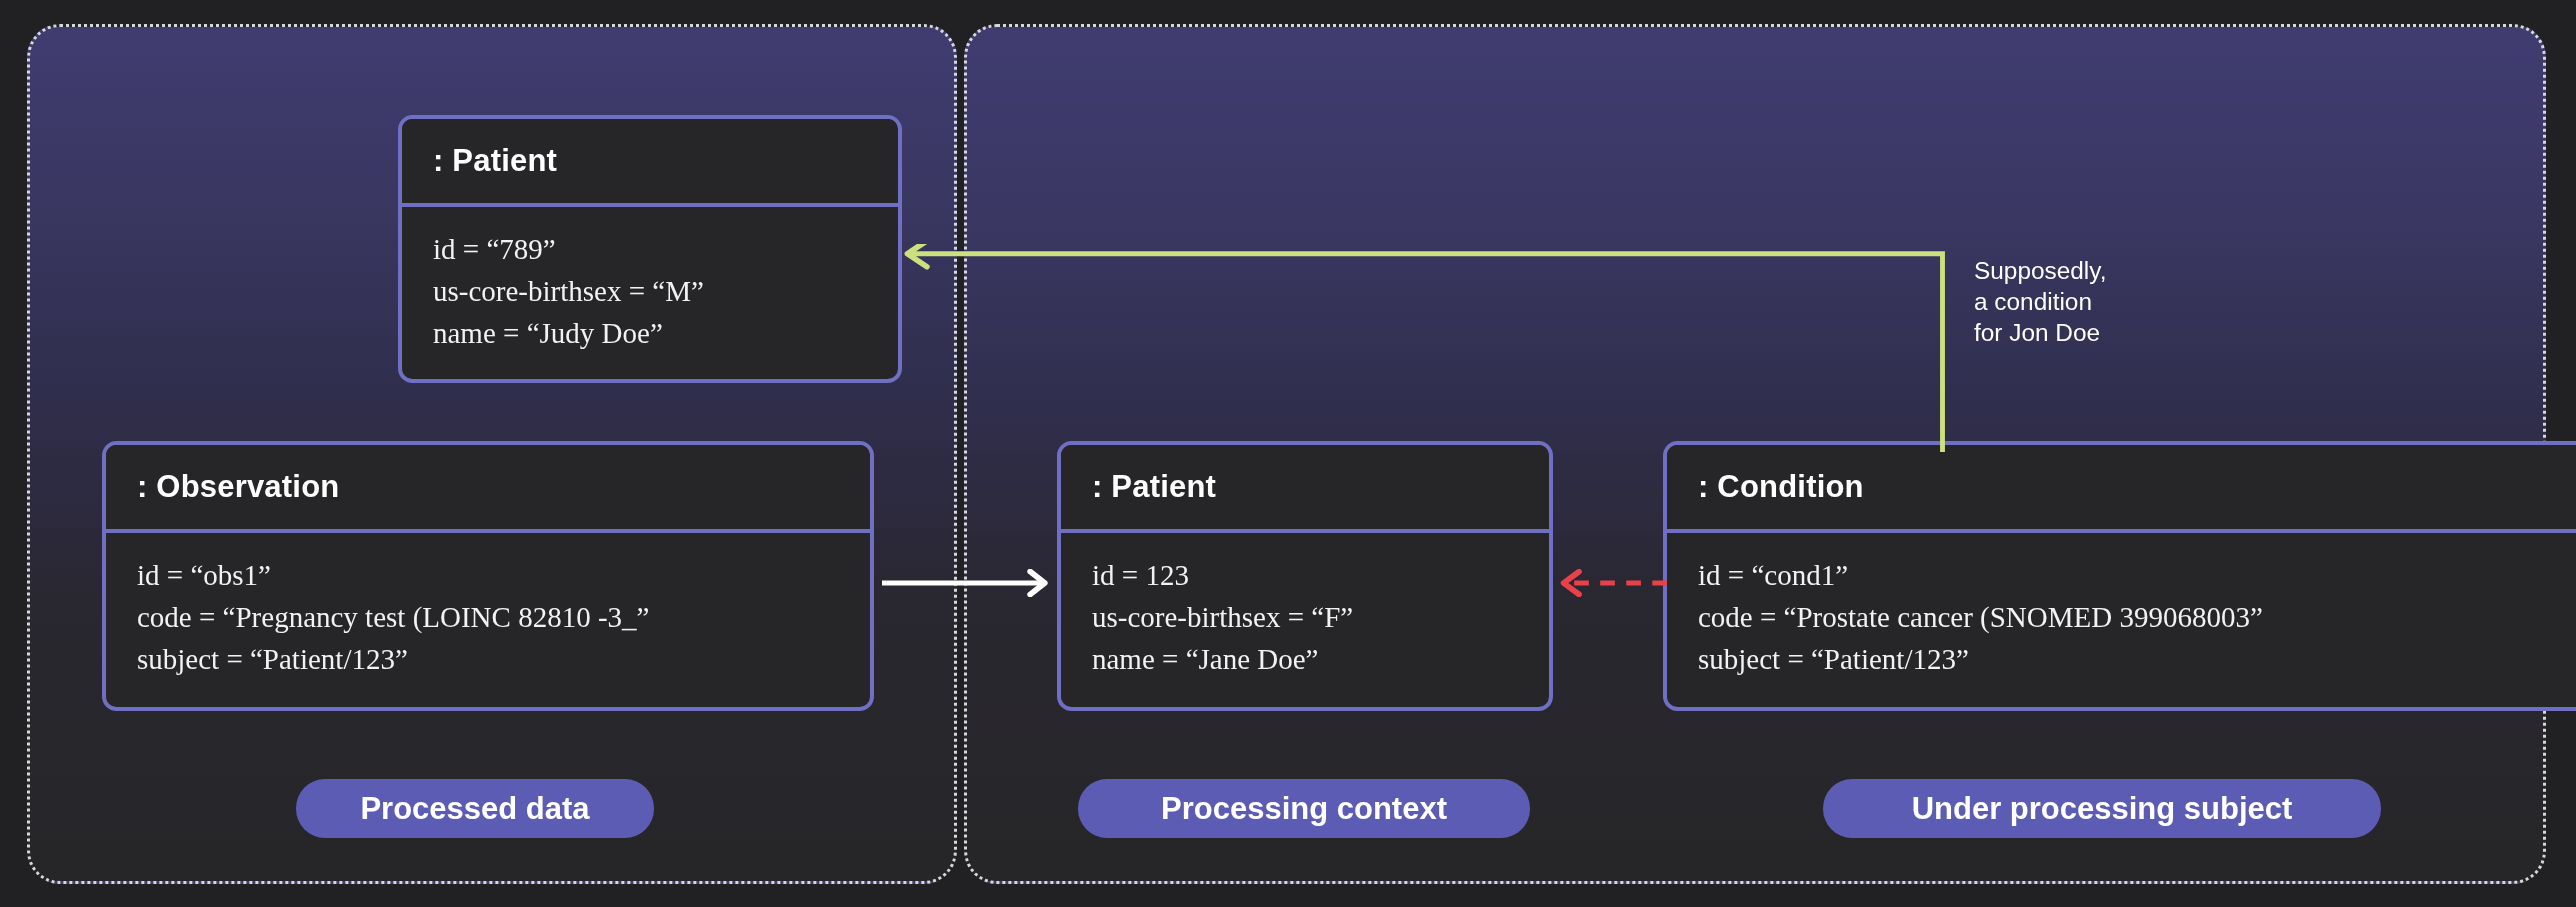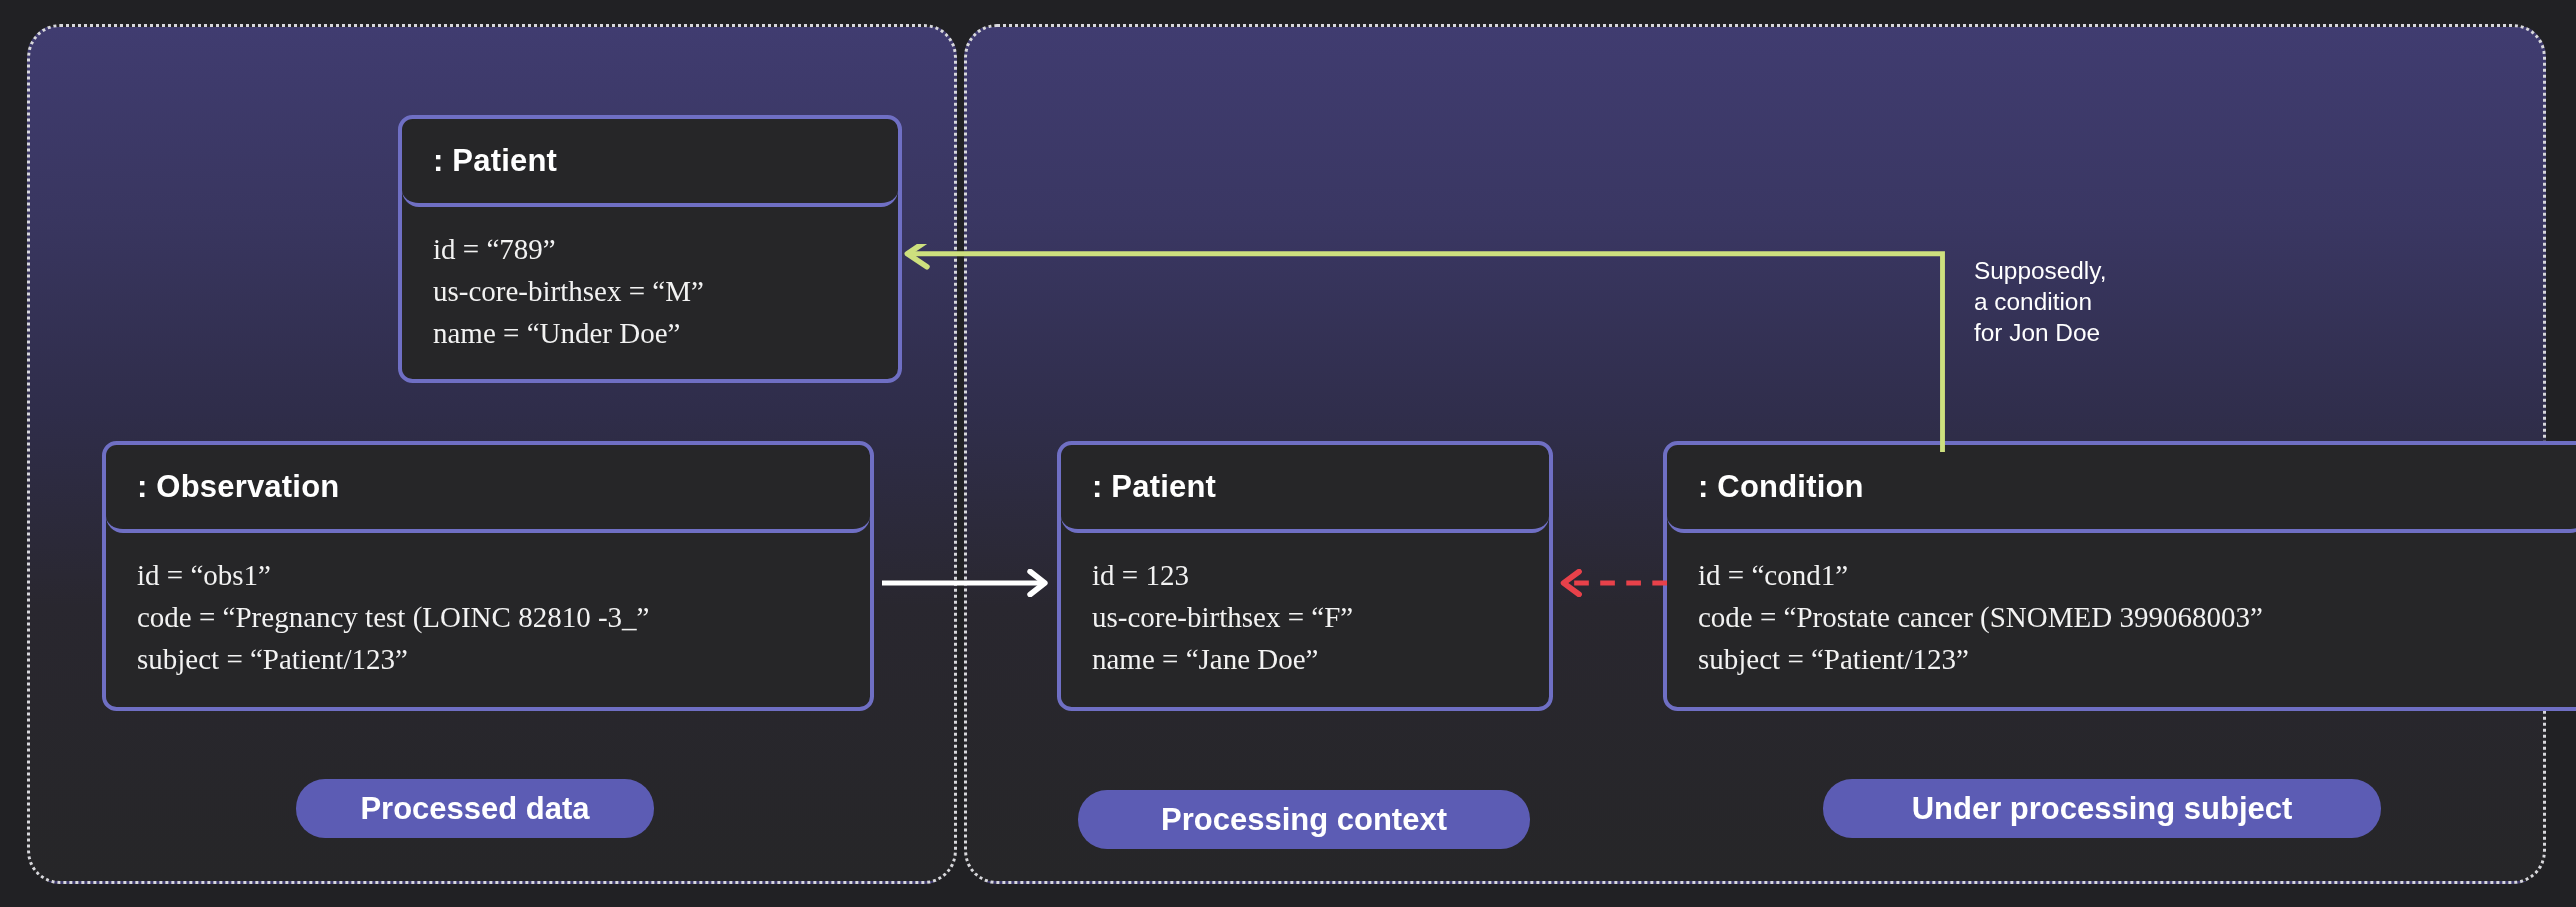--- a/index.html
+++ b/index.html
@@ -51,21 +51,20 @@
     overflow: hidden;
   }
   .objbox .obj-header {
     box-sizing: border-box;
     height: 88px;
     border-bottom: 4.9px solid #6f6fc4;
     display: flex;
     align-items: center;
     padding-left: 31px;
     background: #262628;
-    border-radius: 17px;
   }
   .objbox .obj-title {
     color: #ffffff;
     font-size: 31px;
     font-weight: bold;
     letter-spacing: 0.2px;
     white-space: nowrap;
   }
   .objbox .obj-body {
     box-sizing: border-box;
@@ -134,39 +133,39 @@
     color: #ffffff;
     font-size: 31px;
     font-weight: bold;
     display: flex;
     align-items: center;
     justify-content: center;
     padding: 0 28px;
     white-space: nowrap;
   }
   #pill-processed-data       { left: 296px;  top: 779px; min-width: 358px; }
-  #pill-processing-context   { left: 1078px; top: 779px; min-width: 452px; margin-top: 11px; }
+  #pill-processing-context   { left: 1078px; top: 779px; min-width: 452px; }
   #pill-under-processing     { left: 1823px; top: 779px; min-width: 558px; }
 </style>
 </head>
 <body>
 
 <div id="canvas">
 
   <div class="group left"></div>
   <div class="group right"></div>
 
   <div class="objbox" id="box-patient-789">
     <div class="obj-header">
       <span class="obj-title">: Patient</span>
     </div>
     <div class="obj-body">
       <div class="attr">id = “789”</div>
       <div class="attr">us-core-birthsex = “M”</div>
-      <div class="attr">name = “Under Doe”</div>
+      <div class="attr">name = “Judy Doe”</div>
     </div>
   </div>
 
   <div class="objbox" id="box-observation">
     <div class="obj-header">
       <span class="obj-title">: Observation</span>
     </div>
     <div class="obj-body">
       <div class="attr">id = “obs1”</div>
       <div class="attr">code = “Pregnancy test (LOINC 82810 -3_”</div>

